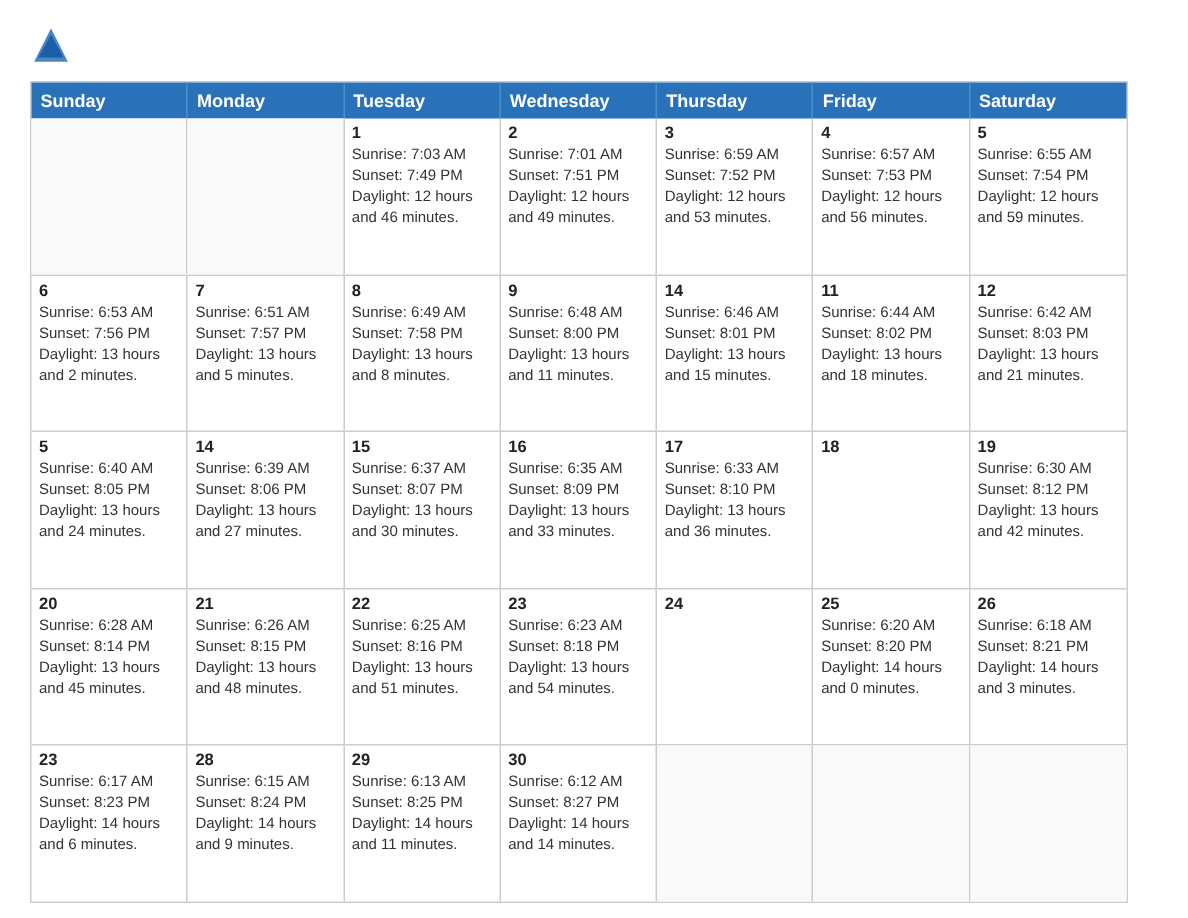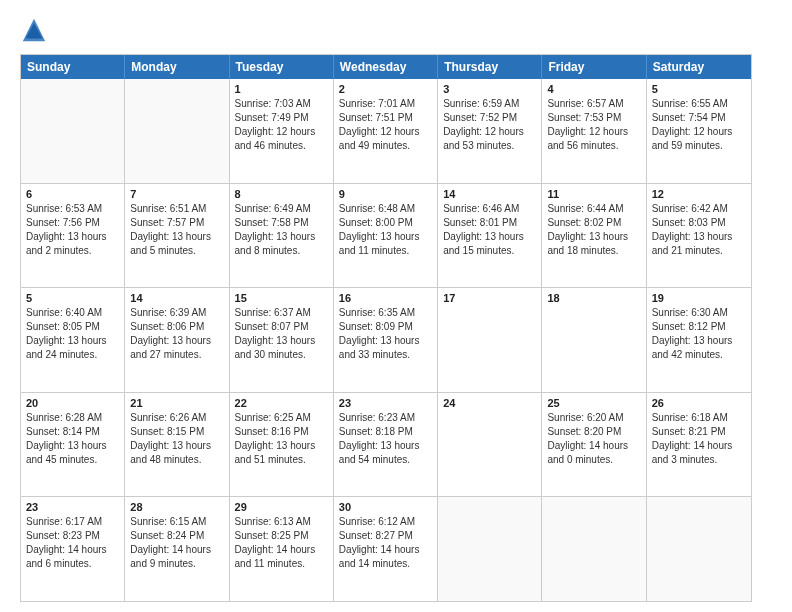--- a/index.html
+++ b/index.html
@@ -203,20 +203,21 @@
           <div class="cal-cell">
             <div class="day-num">15</div>
             <div class="cell-info">Sunrise: 6:37 AM<br>Sunset: 8:07 PM<br>Daylight: 13 hours and 30 minutes.</div>
           </div>
           <div class="cal-cell">
             <div class="day-num">16</div>
             <div class="cell-info">Sunrise: 6:35 AM<br>Sunset: 8:09 PM<br>Daylight: 13 hours and 33 minutes.</div>
           </div>
           <div class="cal-cell">
             <div class="day-num">17</div>
+            <div class="cell-info">Sunrise: 6:33 AM<br>Sunset: 8:10 PM<br>Daylight: 13 hours and 36 minutes.</div>
           </div>
           <div class="cal-cell">
             <div class="day-num">18</div>
           </div>
           <div class="cal-cell">
             <div class="day-num">19</div>
             <div class="cell-info">Sunrise: 6:30 AM<br>Sunset: 8:12 PM<br>Daylight: 13 hours and 42 minutes.</div>
           </div>
         </div>
         <div class="cal-row">

